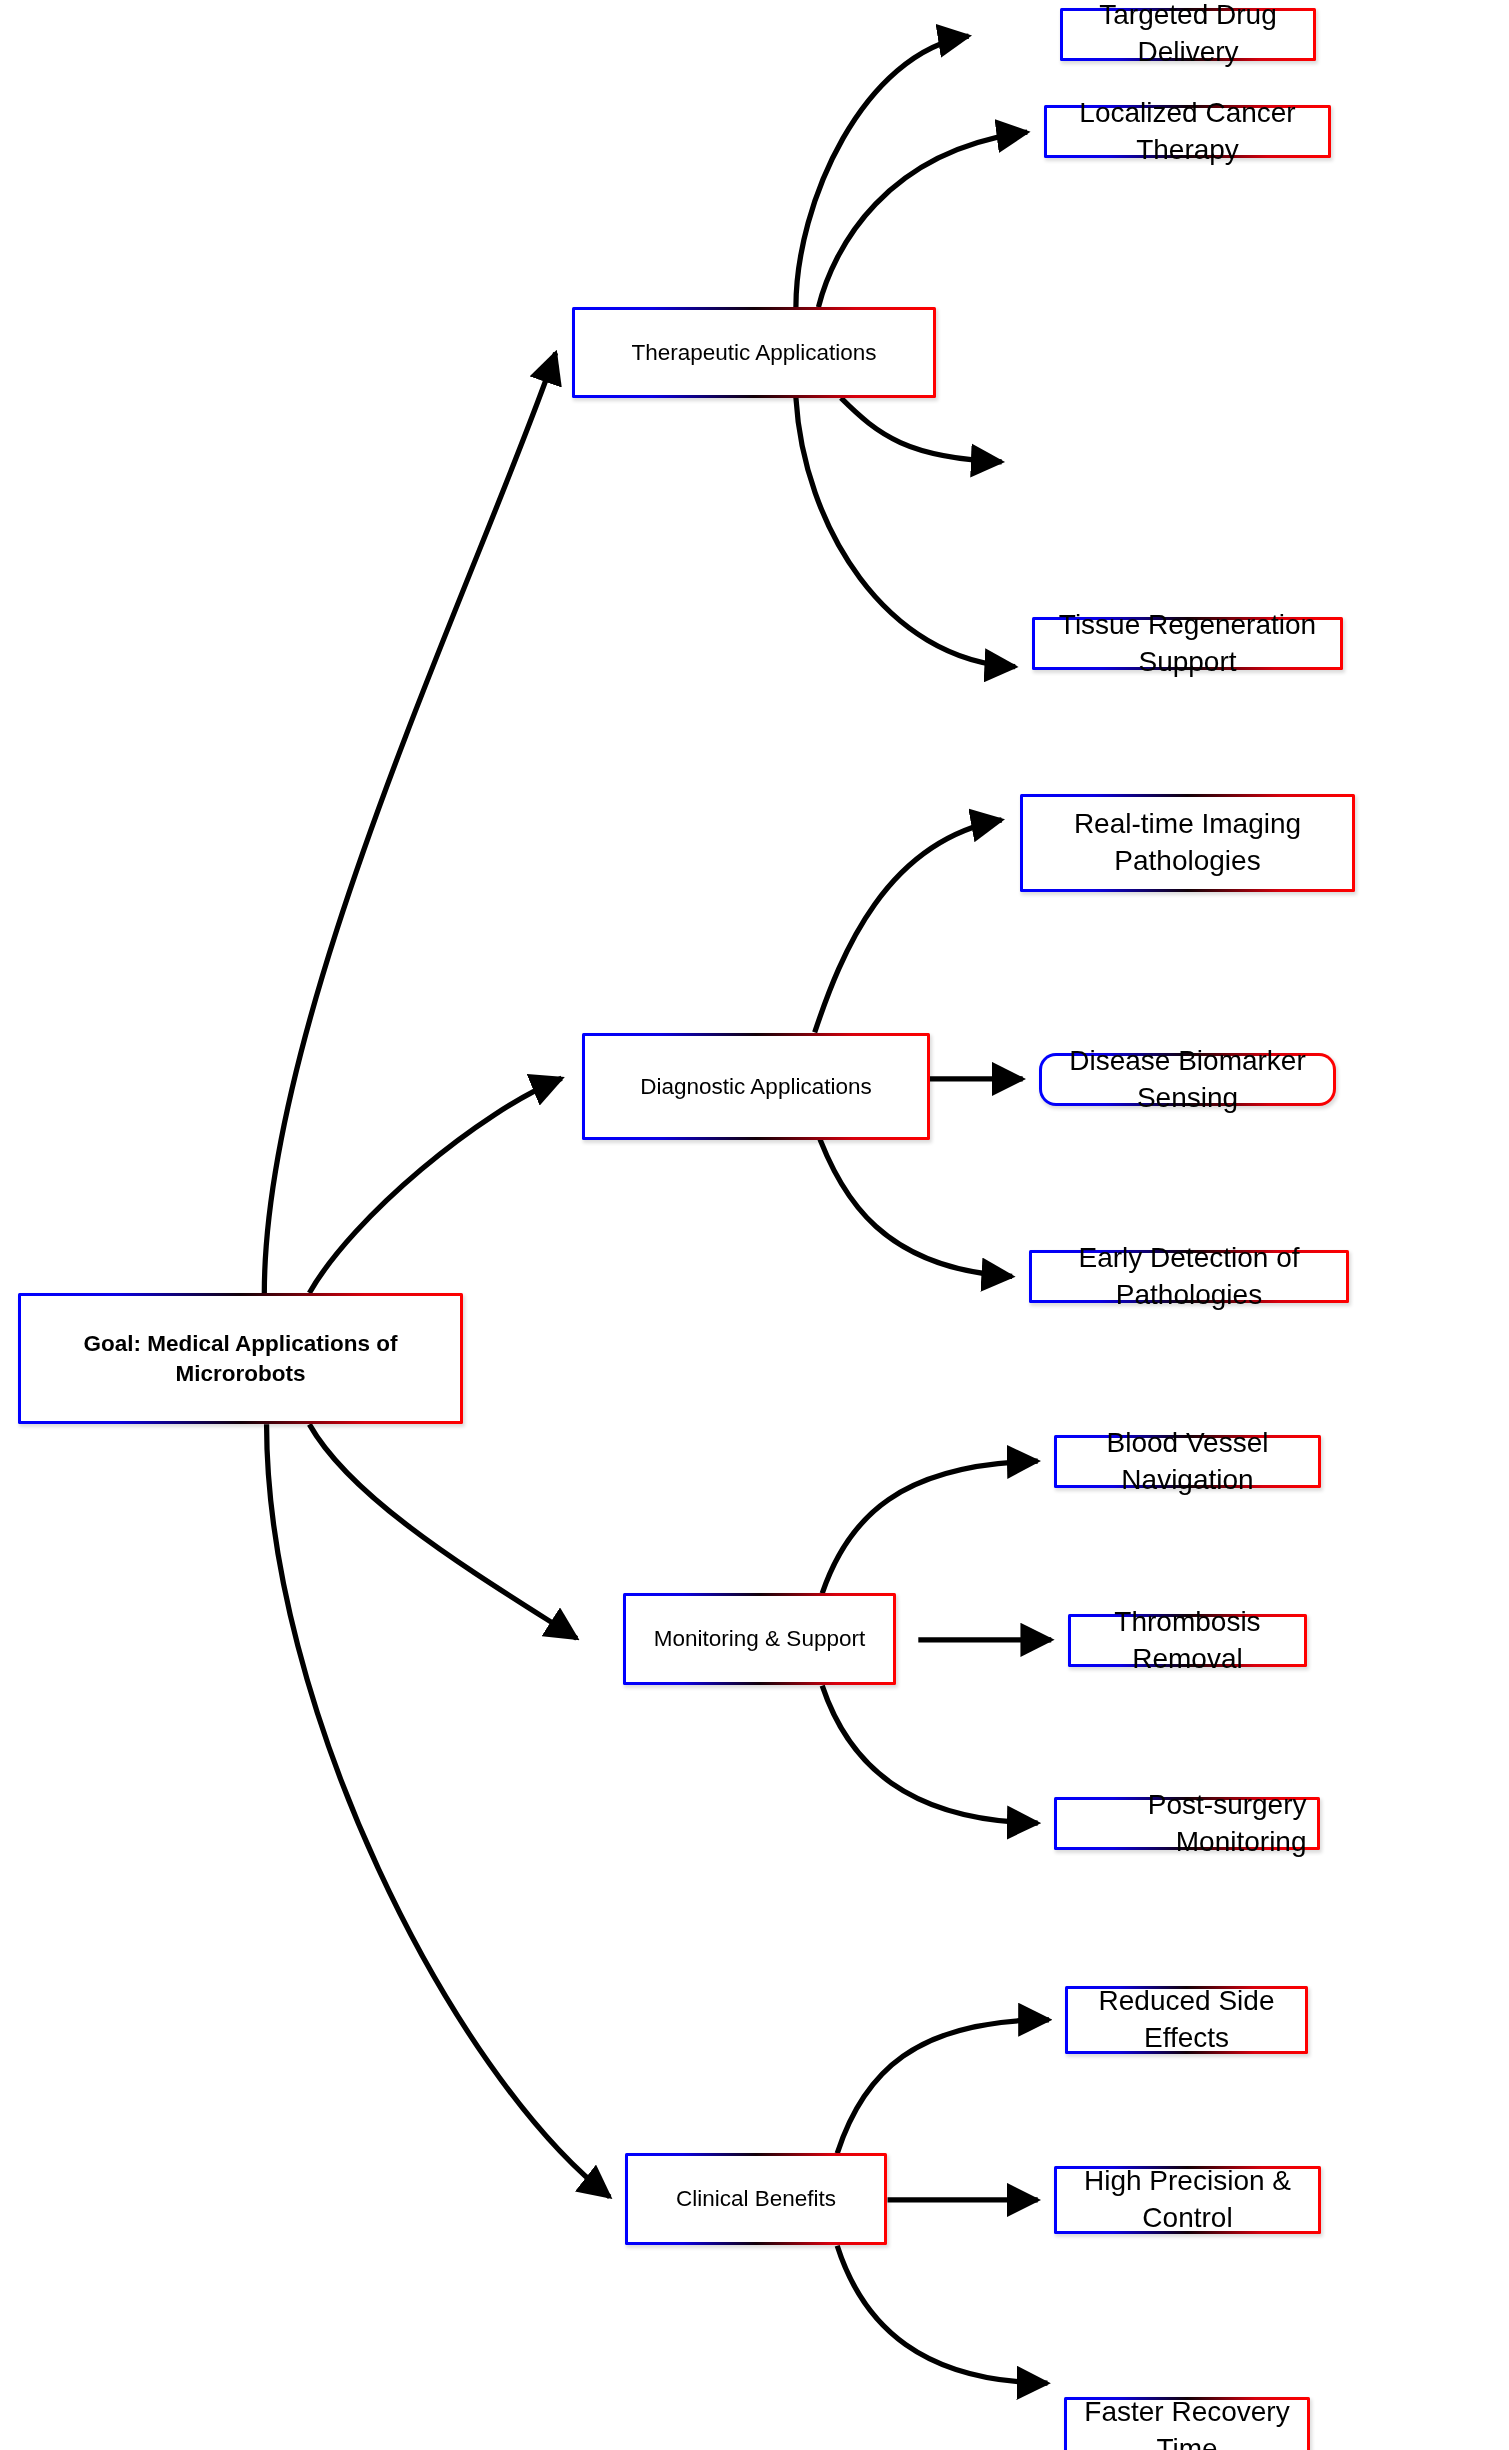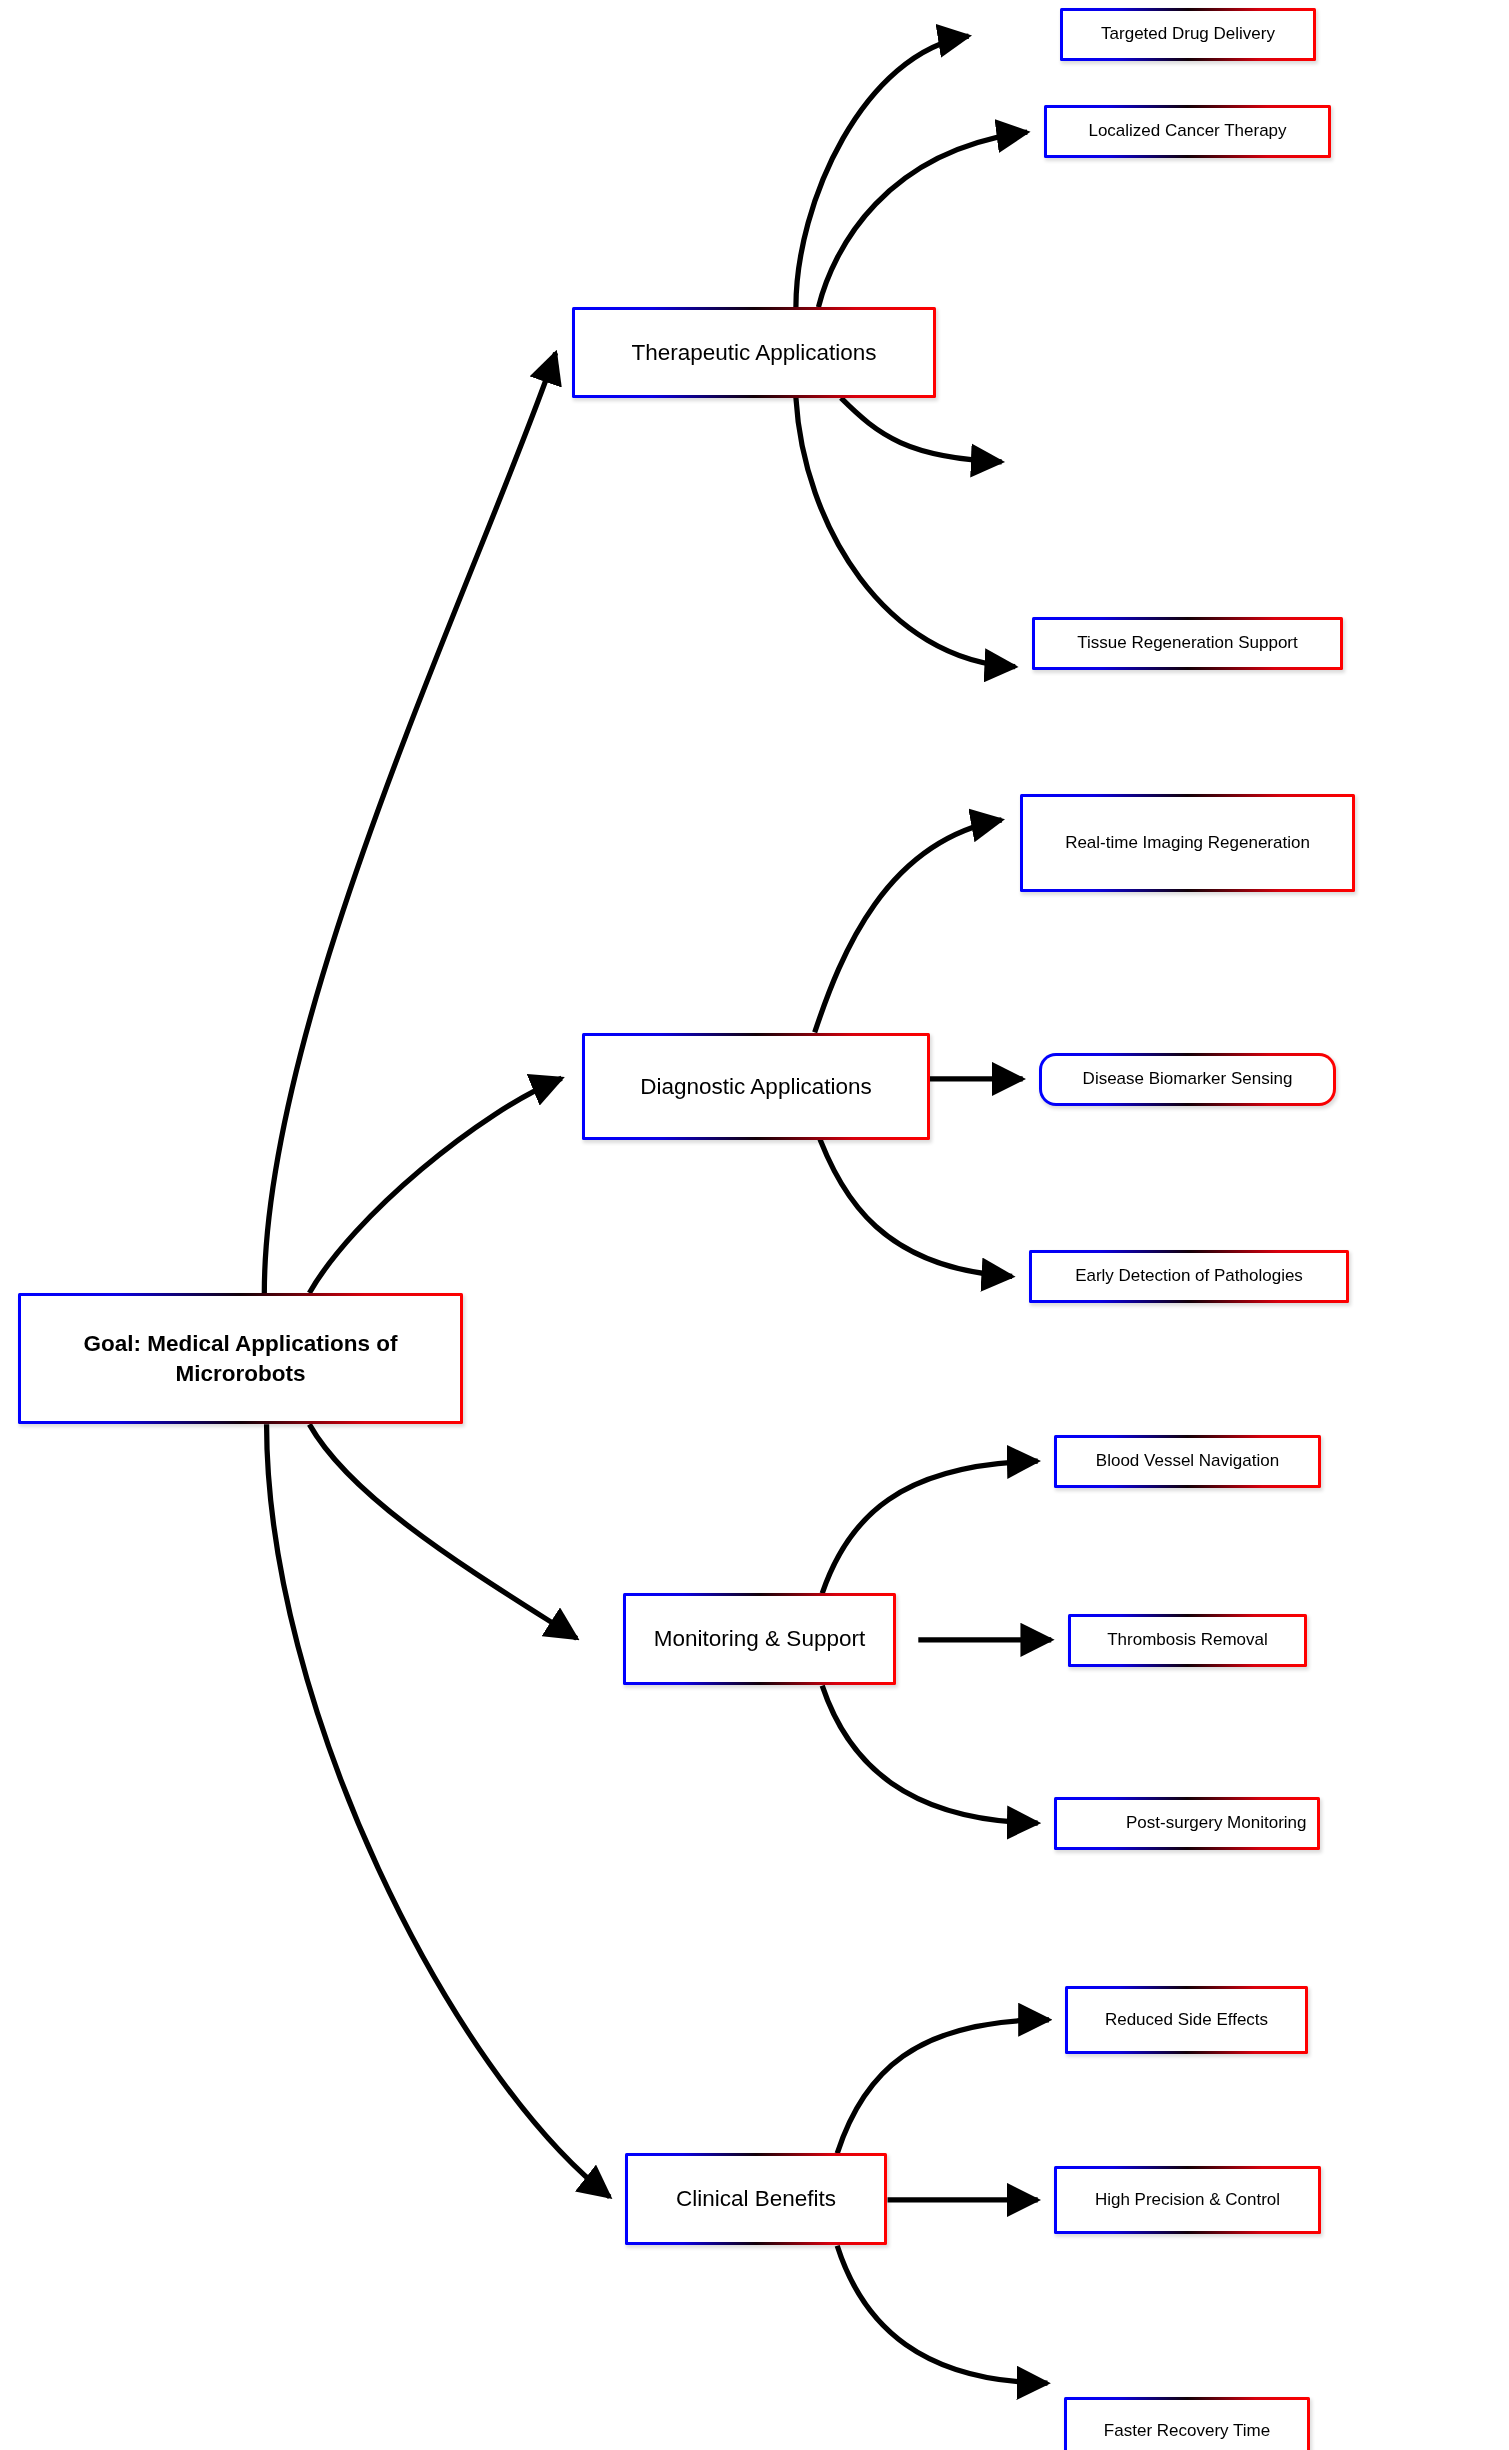--- a/index.html
+++ b/index.html
@@ -51,21 +51,21 @@
     width: 100%;
   }
   .node-root {
     font-weight: bold;
     font-size: 22.5px;
   }
   .node-branch {
     font-size: 22.5px;
   }
   .node-leaf {
-    font-size: 17px;
+    font-size: 28px;
   }
 </style>
 </head>
 <body>
 
 <div id="canvas">
 
   <svg id="edges" viewBox="0 0 2011 3263" width="1510" height="2450" xmlns="http://www.w3.org/2000/svg">
     <defs>
       <marker id="arrow" viewBox="0 0 10 10" refX="9" refY="5" markerWidth="6.5" markerHeight="6.5" orient="auto-start-reverse">
@@ -118,21 +118,21 @@
 
   <div class="node node-leaf" style="left:1032px; top:617px; width:311px; height:53px;">
     <span class="label">Tissue Regeneration Support</span>
   </div>
 
   <div class="node node-branch" style="left:582px; top:1033px; width:348px; height:107px;">
     <span class="label">Diagnostic Applications</span>
   </div>
 
   <div class="node node-leaf" style="left:1020px; top:794px; width:335px; height:98px;">
-    <span class="label">Real-time Imaging Regeneration</span>
+    <span class="label">Real-time Imaging Pathologies</span>
   </div>
 
   <div class="node node-leaf" style="left:1039px; top:1053px; width:297px; height:53px;border-radius:17px;">
     <span class="label">Disease Biomarker Sensing</span>
   </div>
 
   <div class="node node-leaf" style="left:1029px; top:1250px; width:320px; height:53px;">
     <span class="label">Early Detection of Pathologies</span>
   </div>
 

